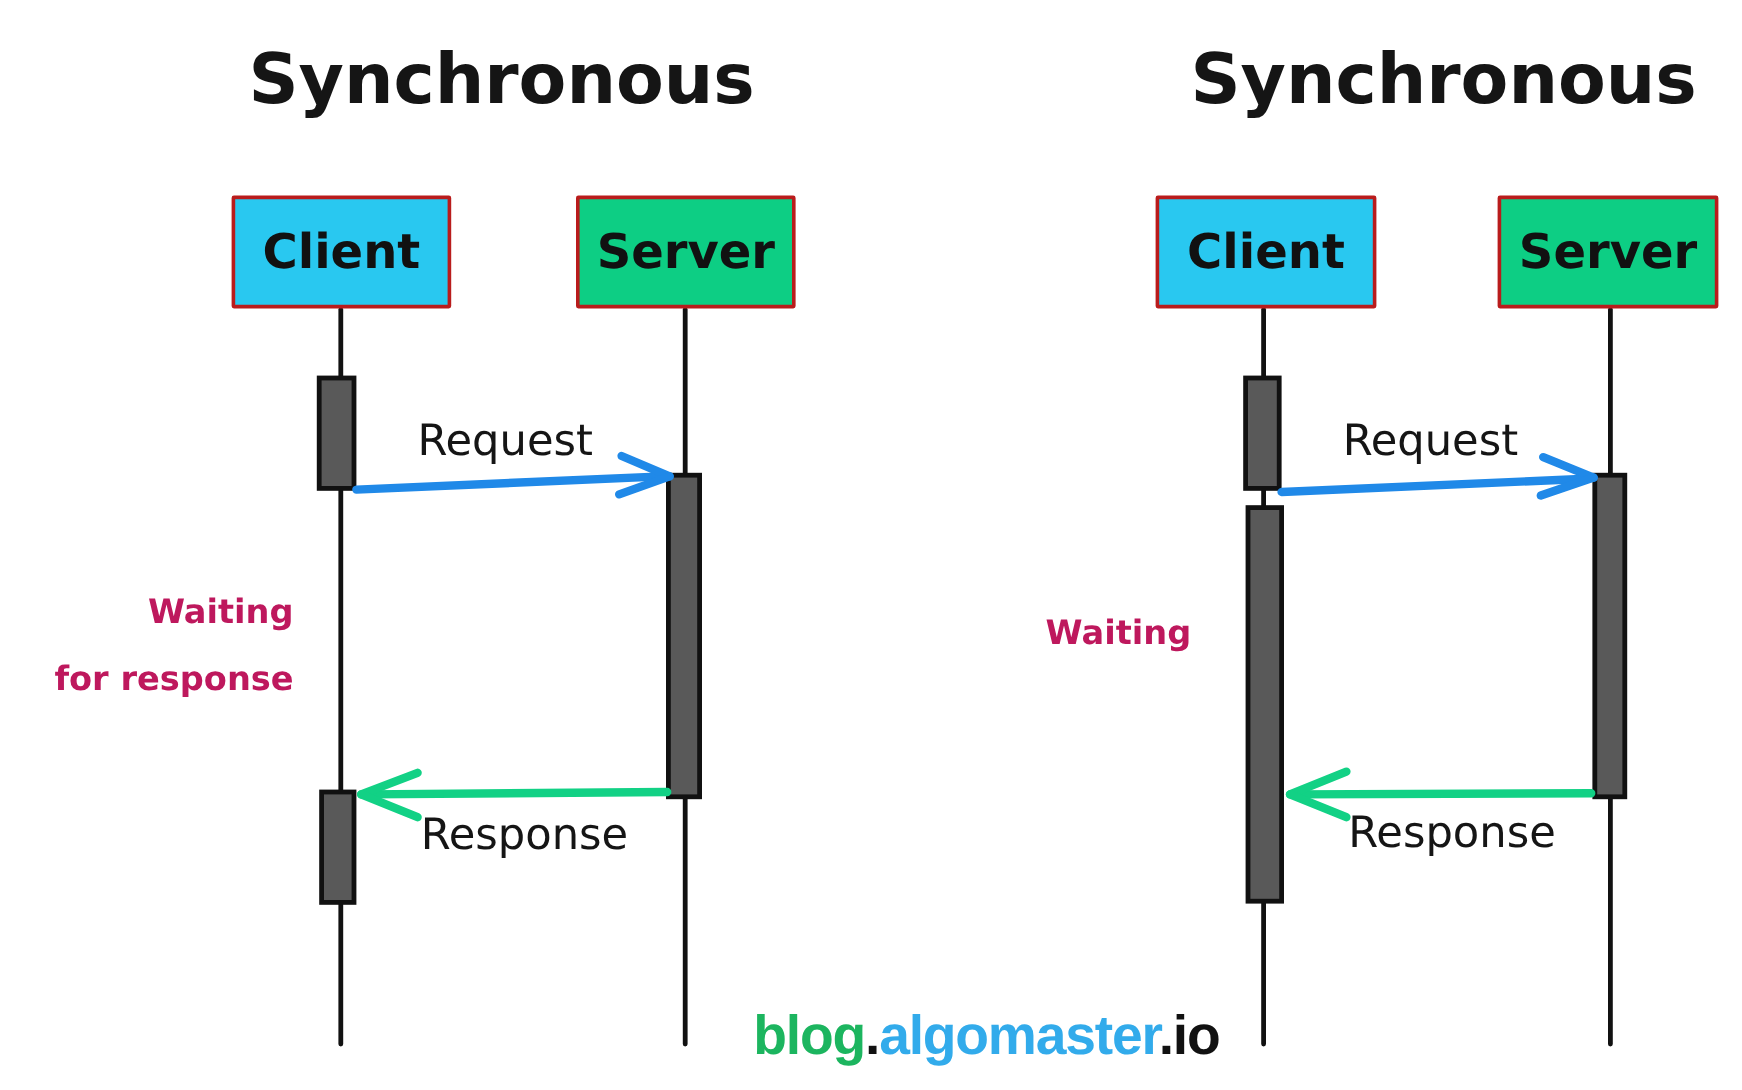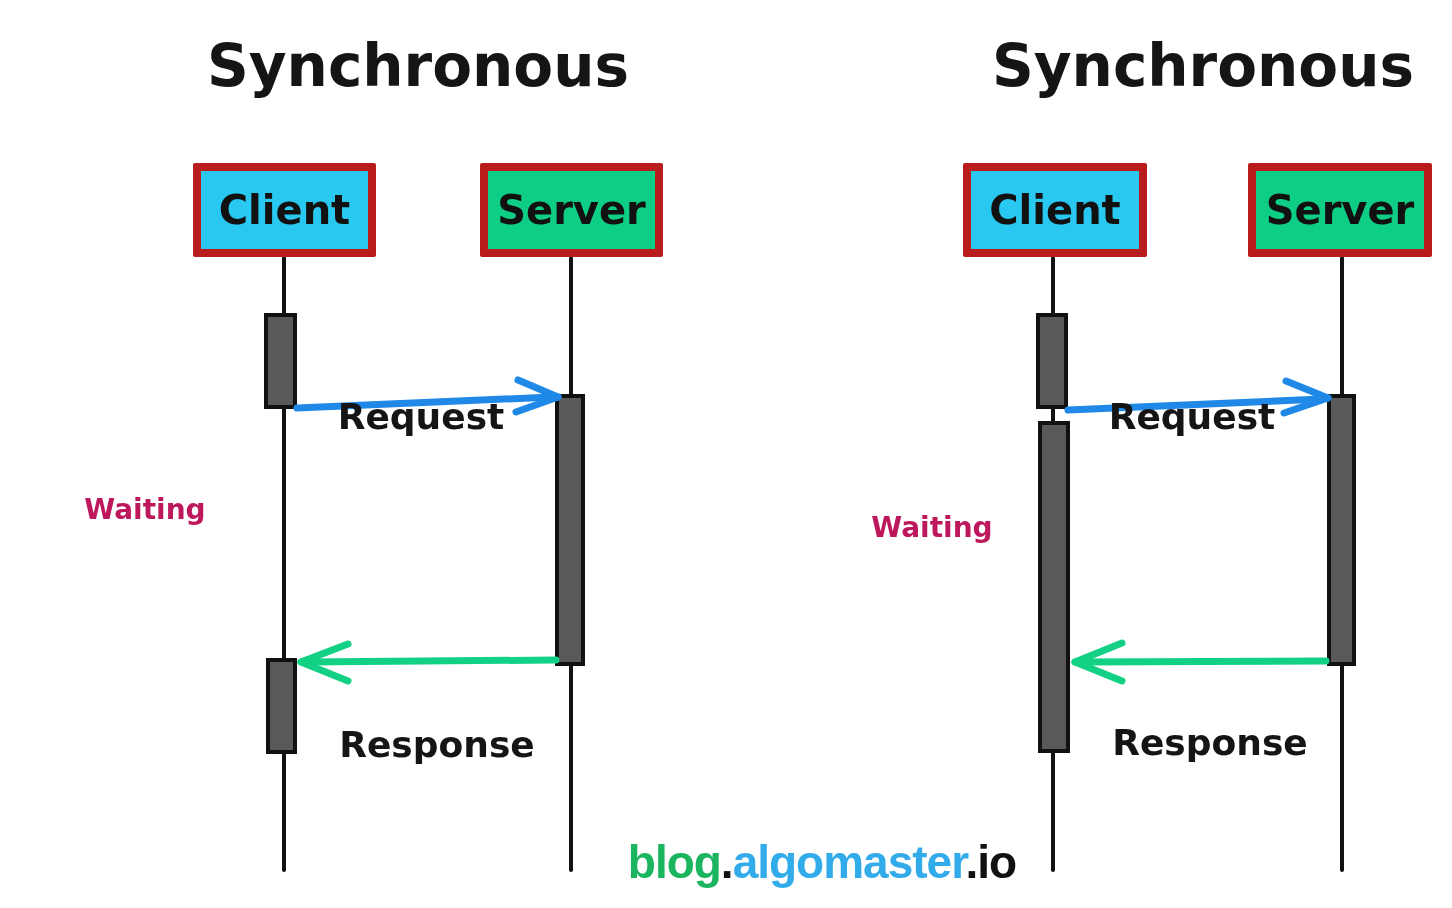--- a/index.html
+++ b/index.html
@@ -9,27 +9,27 @@
     background:#ffffff;
     overflow:hidden;
     font-family:"DejaVu Sans", sans-serif;
     color:#111111;
   }
   .layer{position:absolute;left:0;top:0;}
   .txt{position:absolute;transform:translate(-50%,-50%);white-space:nowrap;color:#151515;}
   .diagram-title{font-size:58px;font-weight:bold;letter-spacing:0px;}
   .actor-box{
     position:absolute;
-    border:8px solid #b91c1c;
+    border:3px solid #b91c1c;
     border-radius:2px;
     display:flex;align-items:center;justify-content:center;
     box-sizing:border-box;
   }
   .actor-label{font-size:40px;font-weight:bold;color:#111111;}
-  .msg-label{font-size:36px;font-weight:bold;margin-top:48px;}
+  .msg-label{font-size:36px;font-weight:normal;}
   .side-note{
     position:absolute;transform:translate(-50%,0);
     text-align:right;font-size:28px;font-weight:bold;
     line-height:56px;color:#be185d;white-space:nowrap;
   }
   .footer{
     position:absolute;left:822px;top:862px;transform:translate(-50%,-50%);
     font-family:"Liberation Sans", sans-serif;
     font-size:46px;font-weight:bold;letter-spacing:-1px;white-space:nowrap;
   }
@@ -98,20 +98,21 @@
     <span class="actor-label">Server</span>
   </div>
 
   <div class="txt msg-label" style="left:421px;top:368px">Request</div>
   <div class="txt msg-label" style="left:437px;top:696px">Response</div>
   <div class="txt msg-label" style="left:1192px;top:368px">Request</div>
   <div class="txt msg-label" style="left:1210px;top:694px">Response</div>
 
   <div class="side-note" style="left:145px;top:482px">
     <div>Waiting</div>
+    <div>for response</div>
   </div>
   <div class="side-note" style="left:932px;top:500px">
     <div>Waiting</div>
   </div>
 
   <div class="footer">
     <span style="color: rgb(28, 181, 95);">blog</span><span style="color: rgb(17, 17, 17);">.</span><span style="color: rgb(50, 171, 235); margin-top: 44px;">algomaster</span><span style="color: rgb(17, 17, 17);">.</span><span style="color: rgb(17, 17, 17); text-align: right;">io</span>
   </div>
 
 </div>

